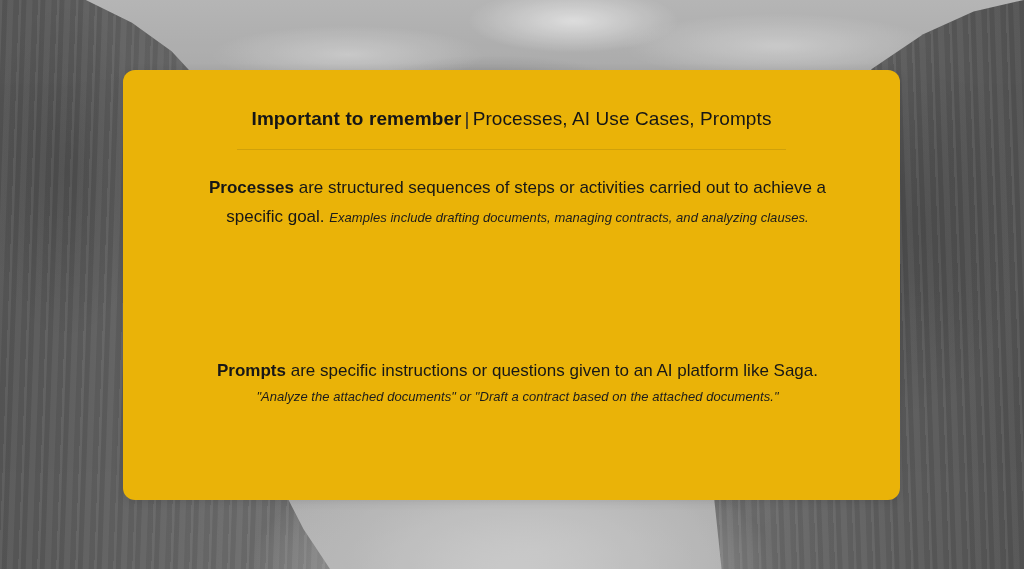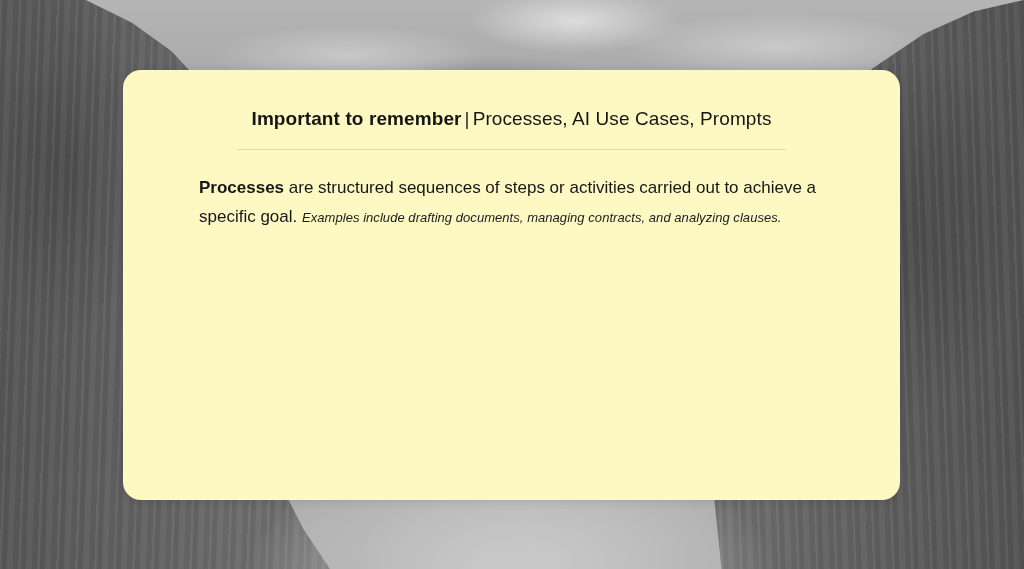--- a/index.html
+++ b/index.html
@@ -144,22 +144,22 @@
     background: rgba(150,150,150,0.10);
   }
 
   
   .card {
     position: absolute;
     left: 123px;
     top: 70px;
     width: 777px;
     height: 430px;
-    background: #fef9c3;
-    border-radius: 18px;
+    background: #eab308;
+    border-radius: 12px;
     box-shadow: 0 2px 10px rgba(0,0,0,0.10);
     box-sizing: border-box;
   }
 
   .card-title {
     position: absolute;
     left: 0;
     right: 0;
     top: 37px;
     text-align: center;
@@ -188,20 +188,21 @@
     top: 79px;
     height: 1px;
     background: rgba(120,98,20,0.22);
   }
 
   .blocks {
     position: absolute;
     left: 76px;
     right: 64px;
     top: 103px;
+    text-align: center;
   }
 
   .block {
     margin: 0;
   }
 
   .block-main {
     font-size: 17px;
     line-height: 29px;
     color: #171717;
@@ -256,16 +257,20 @@
         <p class="block-main"><span class="lead">Processes</span><span> are structured sequences of steps or activities carried out to achieve a specific goal.</span> <span class="block-note-inline">Examples include drafting documents, managing contracts, and analyzing clauses.</span></p>
       </div>
 
       <div class="spacer-1"></div>
 
       <div class="block">
       </div>
 
       <div class="spacer-2"></div>
 
+      <div class="block">
+        <p class="block-main"><span class="lead">Prompts</span><span> are specific instructions or questions given to an AI platform like Saga.</span></p>
+        <p class="block-note">"Analyze the attached documents" or "Draft a contract based on the attached documents."</p>
+      </div>
 
     </div>
   </div>
 </div>
 
 </body></html>

